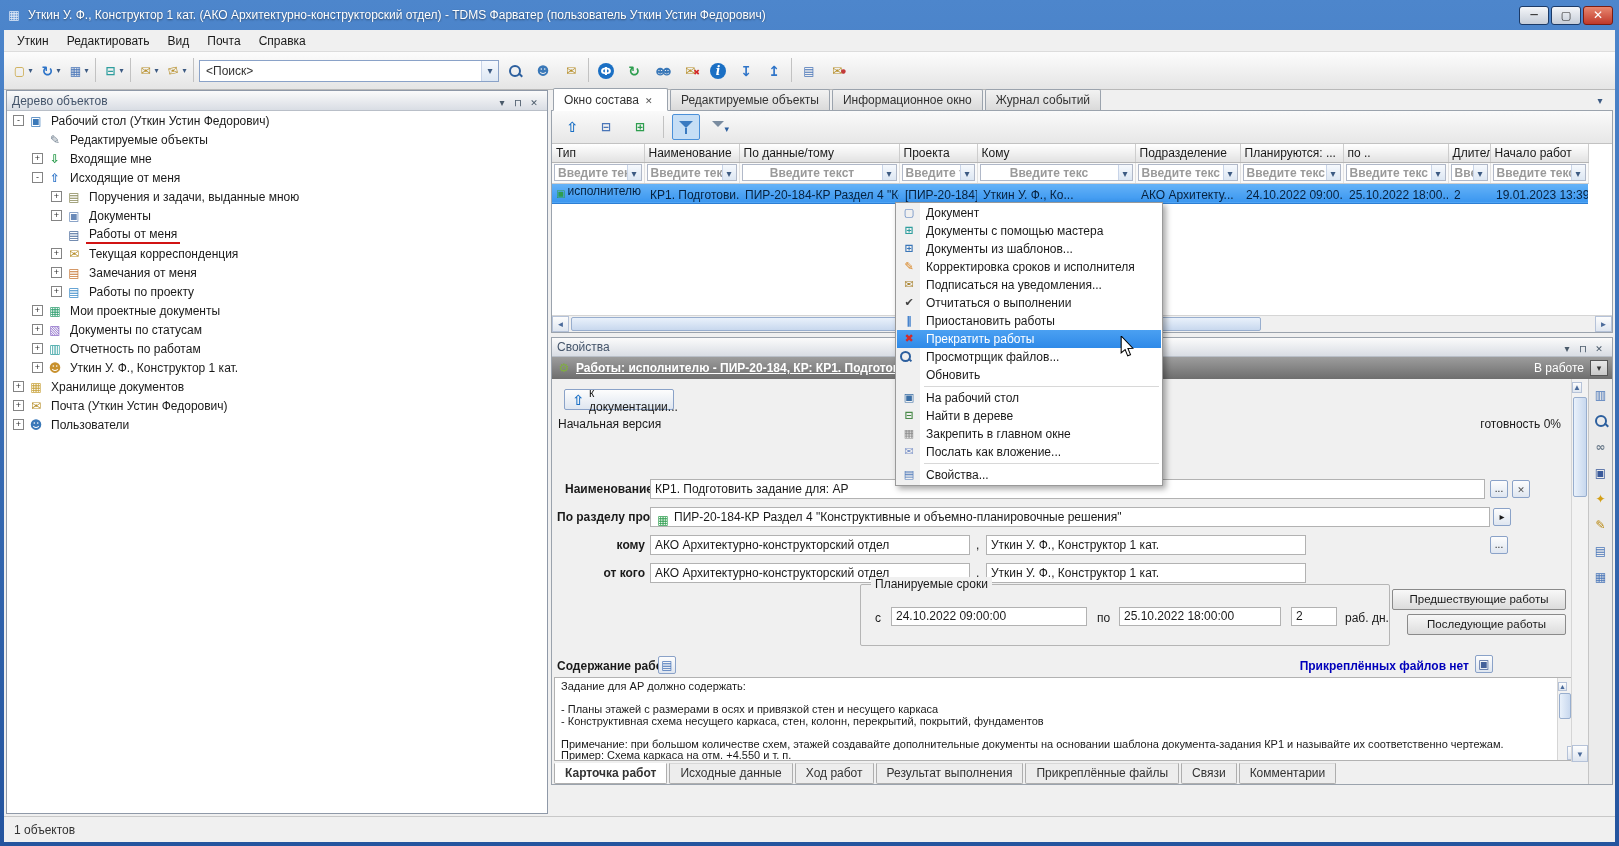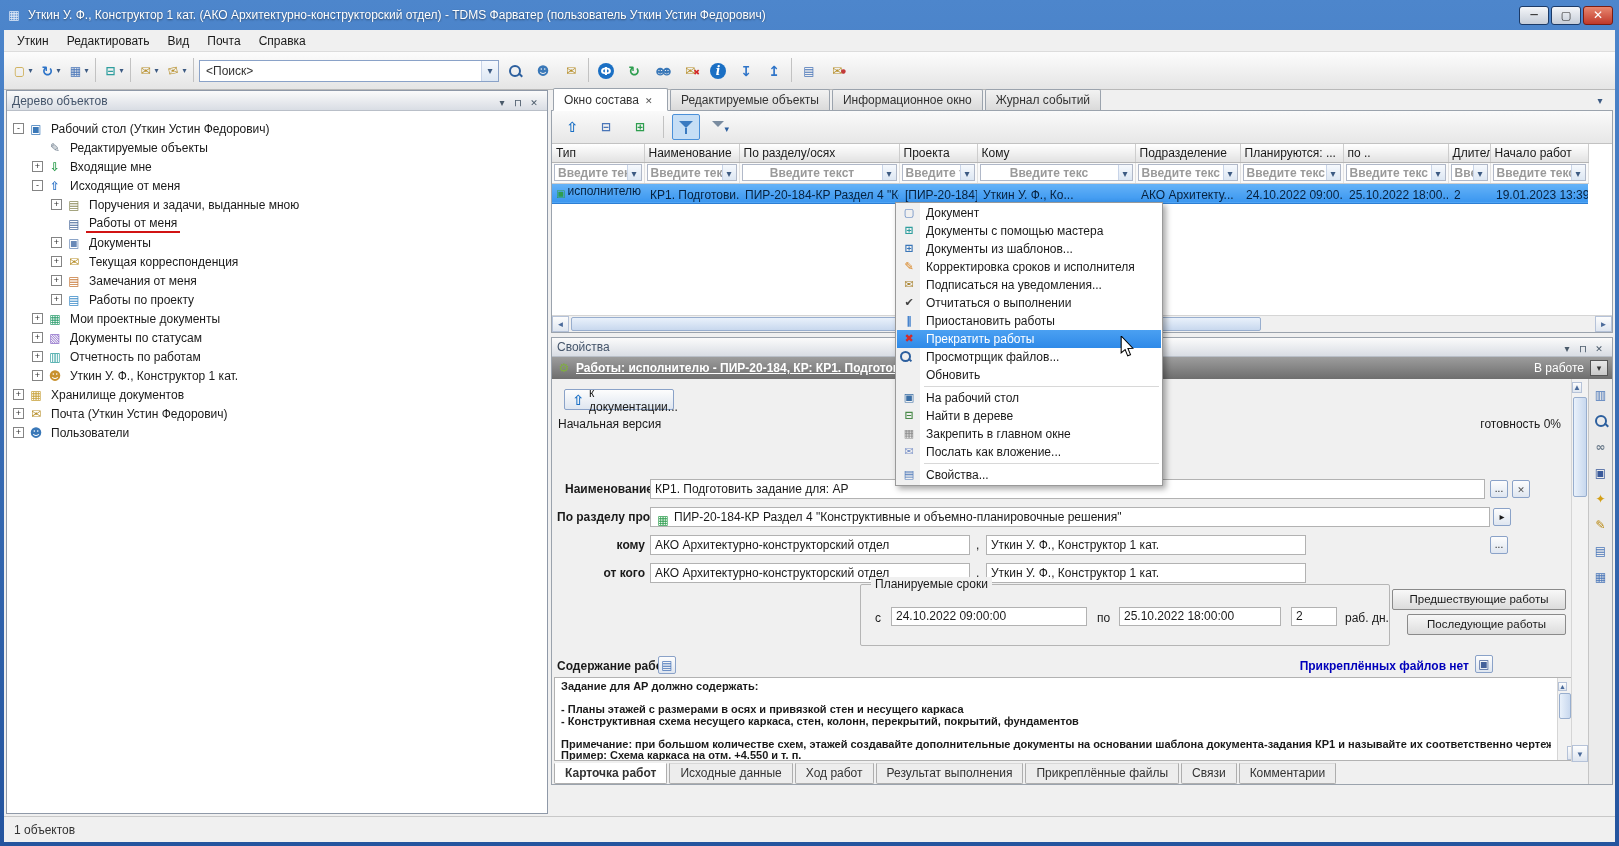--- a/index.html
+++ b/index.html
@@ -114,21 +114,21 @@
 [data-icon="pencil"]::before{content:"✎";color:#b8860b}
 [data-icon="stack"]::before{content:"▤";color:#4a76b8}
 
 
 .statusbar{position:absolute;left:0;right:0;bottom:0;height:26px;background:#f0f0f0;border-top:1px solid #c8c8c8;display:flex;align-items:center;padding:0 10px;color:#333}
 
 .tree-panel{position:absolute;left:2px;top:60px;width:542px;bottom:28px;border:1px solid #8f99a8;background:#fff;display:flex;flex-direction:column}
 .panel-header{height:20px;background:linear-gradient(#fbfbfb,#d9dde4);border-bottom:1px solid #b9bfc8;display:flex;align-items:center;padding:7px 5px;color:#44546a;flex:0 0 auto}
 .panel-header .ph-title{flex:1}
 .ph-btn{width:16px;height:14px;text-align:center;line-height:13px}
-.tree-content{flex:1;overflow:hidden;padding-top:8px}
+.tree-content{flex:1;overflow:hidden;padding-top:0}
 .tree-item{height:19px;display:flex;align-items:center;white-space:nowrap}
 .indent{flex:0 0 auto}
 [data-level="0"].indent{width:6px}
 [data-level="1"].indent{width:25px}
 [data-level="2"].indent{width:44px}
 .expander{flex:0 0 auto;width:11px;height:11px;border:1px solid #848484;background:#fff;font-size:9px;line-height:9px;text-align:center;color:#333}
 .expander::before{content:attr(data-exp)}
 .expander:not([data-exp]){visibility:hidden}
 .tree-item .icon{margin:0 4px 0 4px}
 .tlabel{padding:1px 3px}
@@ -196,21 +196,21 @@
 .mini-btn{position:absolute;width:18px;height:18px;border:1px solid #8aa2c8;background:linear-gradient(#fdfdfd,#dfe6f0);text-align:center;line-height:16px;font-size:10px;border-radius:2px}
 .doc-btn{position:absolute;left:12px;top:10px;width:110px;height:21px;border:1px solid #8aa2c8;background:linear-gradient(#fdfdfd,#dfe6f0);border-radius:2px;display:flex;align-items:center;padding:0 5px;gap:3px}
 .groupbox{position:absolute;left:308px;top:205px;width:530px;height:62px;border:1px solid #b5b5b5;border-radius:2px}
 .legend{position:absolute;left:10px;top:-8px;background:#f0f0f0;padding:0 4px}
 .gb-label{position:absolute;white-space:nowrap}
 .gb-field{position:absolute;height:19px;background:#fff;border:1px solid #b2b2b2;padding:1px 4px;line-height:15px}
 .pbtn{position:absolute;height:21px;border:1px solid #8a8a8a;background:linear-gradient(#f8f8f8,#dcdcdc);border-radius:2px;text-align:center;line-height:19px;font-size:11.5px}
 .attach-note{position:absolute;right:102px;top:280px;font-weight:bold;color:#0000bb}
 .attach-disk{position:absolute;left:923px;top:276px}
 .content-box{position:absolute;left:2px;top:298px;width:1019px;height:84px;background:#fff;border:1px solid #b2b2b2;overflow:hidden}
-.content-lines{position:absolute;left:0;top:0;right:15px;bottom:0;padding:3px 6px;font-size:11px;font-weight:bold;line-height:11.5px}
+.content-lines{position:absolute;left:0;top:0;right:15px;bottom:0;padding:3px 6px;font-size:11px;font-weight:normal;line-height:11.5px}
 .content-line{min-height:11.5px;white-space:nowrap;overflow:hidden}
 .cv-scroll{position:absolute;right:0;top:0;bottom:0;width:15px;background:#f2f2f2;border-left:1px solid #d5d5d5}
 .cv-scroll .sbtn{width:14px;height:14px;line-height:14px;font-size:7px}
 .cv-scroll .vbot{position:absolute;bottom:0}
 .cvthumb{position:absolute;top:15px;left:1px;width:12px;height:26px;background:linear-gradient(90deg,#e9f1fb,#c8d8ee);border:1px solid #98aece;border-radius:2px}
 
 .props-tabs{position:absolute;left:2px;bottom:0;height:22px;right:41px;display:flex;align-items:center}
 .ptab{height:21px;padding:0 10px;border:1px solid #aeaeae;border-top:1px solid #d8d8d8;background:#ededed;margin-right:2px;line-height:19px;border-radius:0 0 2px 2px;color:#333}
 .ptab.active{background:#fff;font-weight:bold;border-top-color:#fff}
 
@@ -364,29 +364,29 @@
             <span class="tlabel">Исходящие от меня</span>
           </div>
           <div class="tree-item">
             <span class="indent" data-level="2"></span>
             <span class="expander" data-exp="+"></span>
             <span class="icon" data-icon="tasks"></span>
             <span class="tlabel">Поручения и задачи, выданные мною</span>
           </div>
           <div class="tree-item">
             <span class="indent" data-level="2"></span>
+            <span class="expander" data-exp="+"></span>
+            <span class="icon" data-icon="docs"></span>
+            <span class="tlabel">Документы</span>
+          </div>
+          <div class="tree-item">
+            <span class="indent" data-level="2"></span>
             <span class="expander"></span>
             <span class="icon" data-icon="works"></span>
             <span class="tlabel marked">Работы от меня</span>
-          </div>
-          <div class="tree-item">
-            <span class="indent" data-level="2"></span>
-            <span class="expander" data-exp="+"></span>
-            <span class="icon" data-icon="docs"></span>
-            <span class="tlabel">Документы</span>
           </div>
           <div class="tree-item">
             <span class="indent" data-level="2"></span>
             <span class="expander" data-exp="+"></span>
             <span class="icon" data-icon="mail"></span>
             <span class="tlabel">Текущая корреспонденция</span>
           </div>
           <div class="tree-item">
             <span class="indent" data-level="2"></span>
             <span class="expander" data-exp="+"></span>
@@ -501,21 +501,21 @@
               <col class="c6">
               <col class="c7">
               <col class="c8">
               <col class="c9">
             </colgroup>
           <thead>
             <tr>
 
             <th class="ghc"><span>Тип</span></th>
                 <th class="ghc"><span>Наименование</span></th>
-                <th class="ghc"><span>По разделу/осях</span></th>
+                <th class="ghc"><span>По данные/тому</span></th>
                 <th class="ghc"><span>Проекта</span></th>
                 <th class="ghc"><span>Кому</span></th>
                 <th class="ghc"><span>Подразделение</span></th>
                 <th class="ghc"><span>Планируются: ...</span></th>
                 <th class="ghc"><span>по ..</span></th>
                 <th class="ghc"><span>Длитель...</span></th>
                 <th class="ghc"><span>Начало работ</span></th>
               </tr>
             <tr>
 

